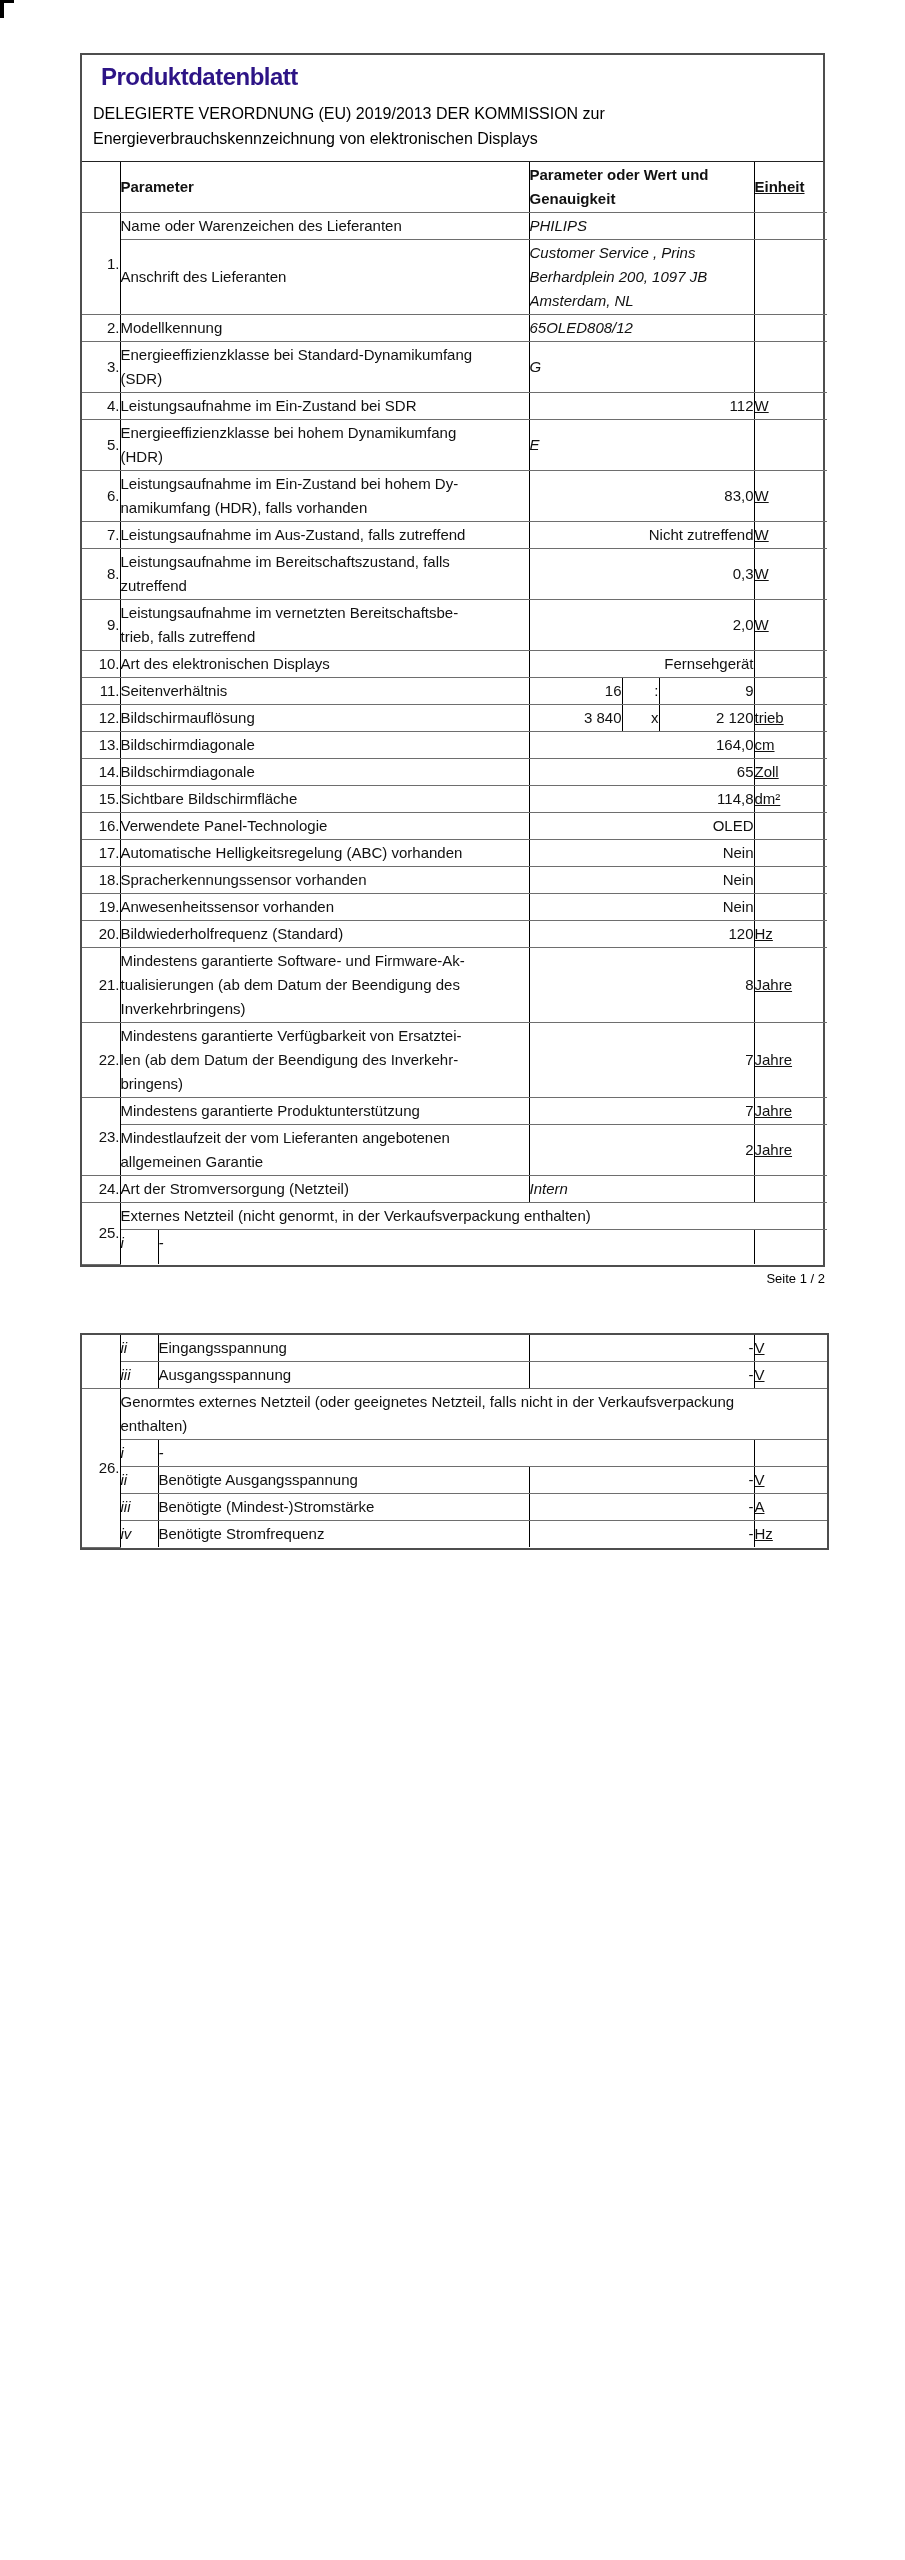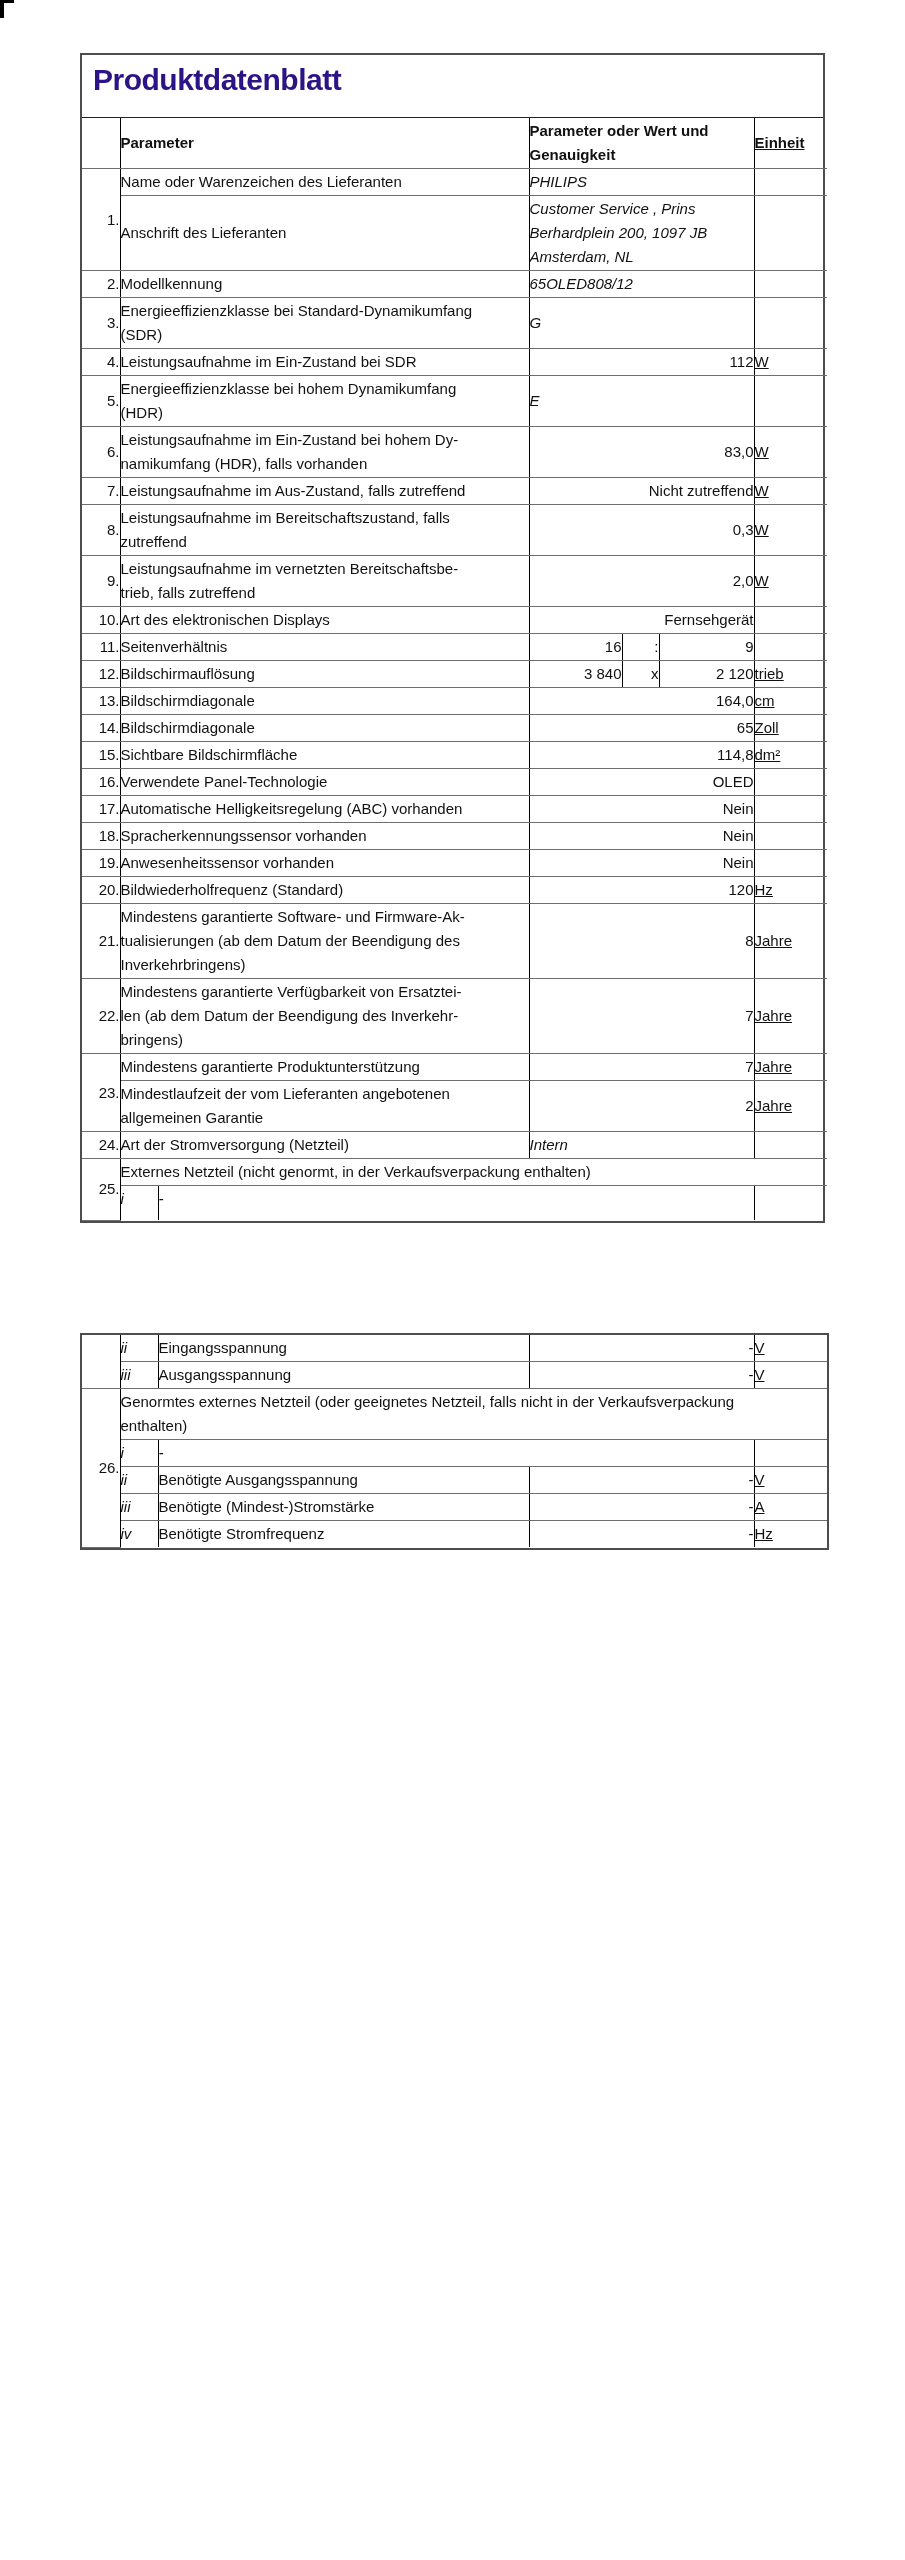--- a/index.html
+++ b/index.html
@@ -9,21 +9,21 @@
   }
   #corner-mark-v{position:absolute;left:0;top:0;width:4px;height:18px;background:#000;}
   #corner-mark-h{position:absolute;left:0;top:0;width:14px;height:3px;background:#000;}
 
   #sheet{position:absolute;left:80px;top:53px;width:745px;}
 
   .page-box{border:2px solid #4d4d4d;background:#fff;}
 
   
   #title-block{padding:6px 0 10px 11px;border-bottom:1px solid #222;}
-  #doc-title{font-size:30px;font-weight:bold;letter-spacing:-0.5px;margin:2px 0 10px 0;}
+  #doc-title{font-size:24px;font-weight:bold;letter-spacing:-0.5px;margin:2px 0 10px 8px;}
   #doc-subtitle{font-size:16px;line-height:25px;white-space:pre-line;color:#000;}
 
   table.sheet-table{border-collapse:collapse;width:745px;table-layout:fixed;}
   table.sheet-table td{
     border:1px solid #000;
     border-top-color:#6e6e6e;border-bottom-color:#6e6e6e;
     font-size:15px;line-height:24px;height:24px;
     padding:1px 0 1px 0;vertical-align:middle;
     white-space:pre-line;overflow:hidden;
   }
@@ -50,20 +50,22 @@
 <body>
 
 <div id="corner-mark-v"></div>
 <div id="corner-mark-h"></div>
 
 <div id="sheet">
 
   <div class="page-box" id="page1-box">
     <div id="title-block">
       <div id="doc-title" style="color: rgb(45, 20, 134);">Produktdatenblatt</div>
+      <div id="doc-subtitle">DELEGIERTE VERORDNUNG (EU) 2019/2013 DER KOMMISSION zur
+Energieverbrauchskennzeichnung von elektronischen Displays</div>
     </div>
     <table class="sheet-table" id="table-page1">
       <colgroup>
         <col style="width:38px">
           <col style="width:38px">
           <col style="width:371px">
         <col style="width:93px">
           <col style="width:37px">
           <col style="width:95px">
         <col style="width:73px">
@@ -252,20 +254,21 @@
           </tr>
           <tr class="tall-row">
             <td class="sub">i</td>
             <td class="val-left" colspan="4">-</td>
             <td class="unit"></td>
           </tr>
         </tbody>
     </table>
   </div>
 
+  <div class="page-footer">Seite 1 / 2</div>
 
   <div id="page2-table-wrap" class="page-box">
     <table class="sheet-table" id="table-page2">
       <colgroup>
         <col style="width:38px">
           <col style="width:38px">
           <col style="width:371px">
         <col style="width:93px">
           <col style="width:37px">
           <col style="width:95px">

